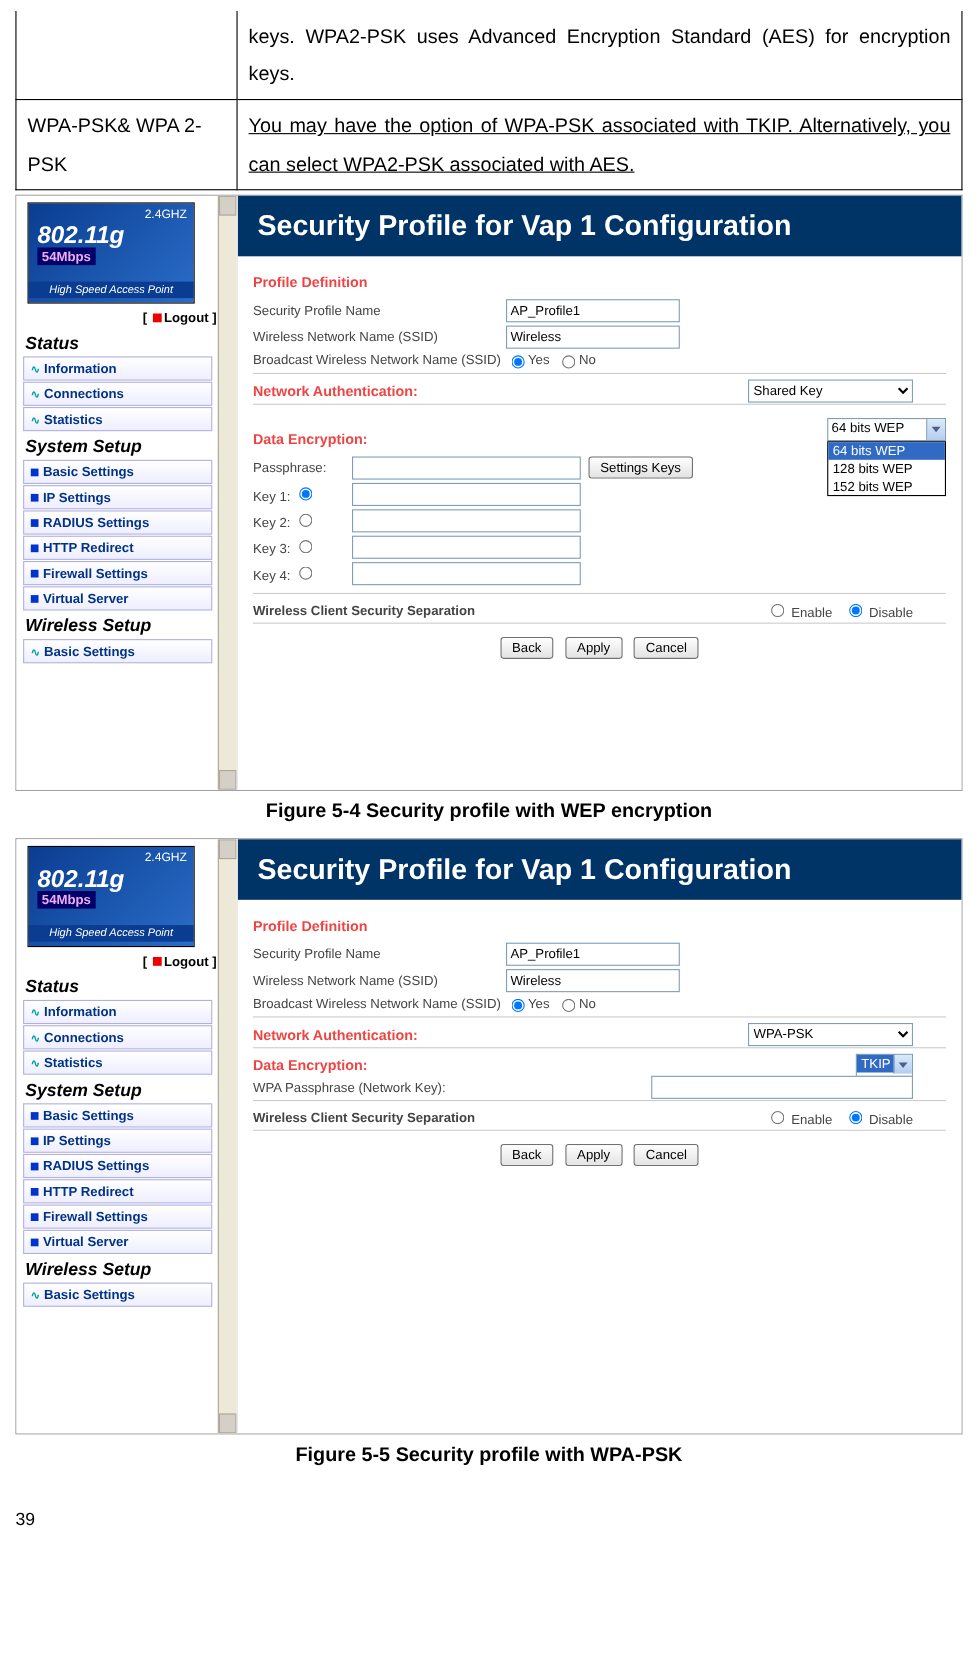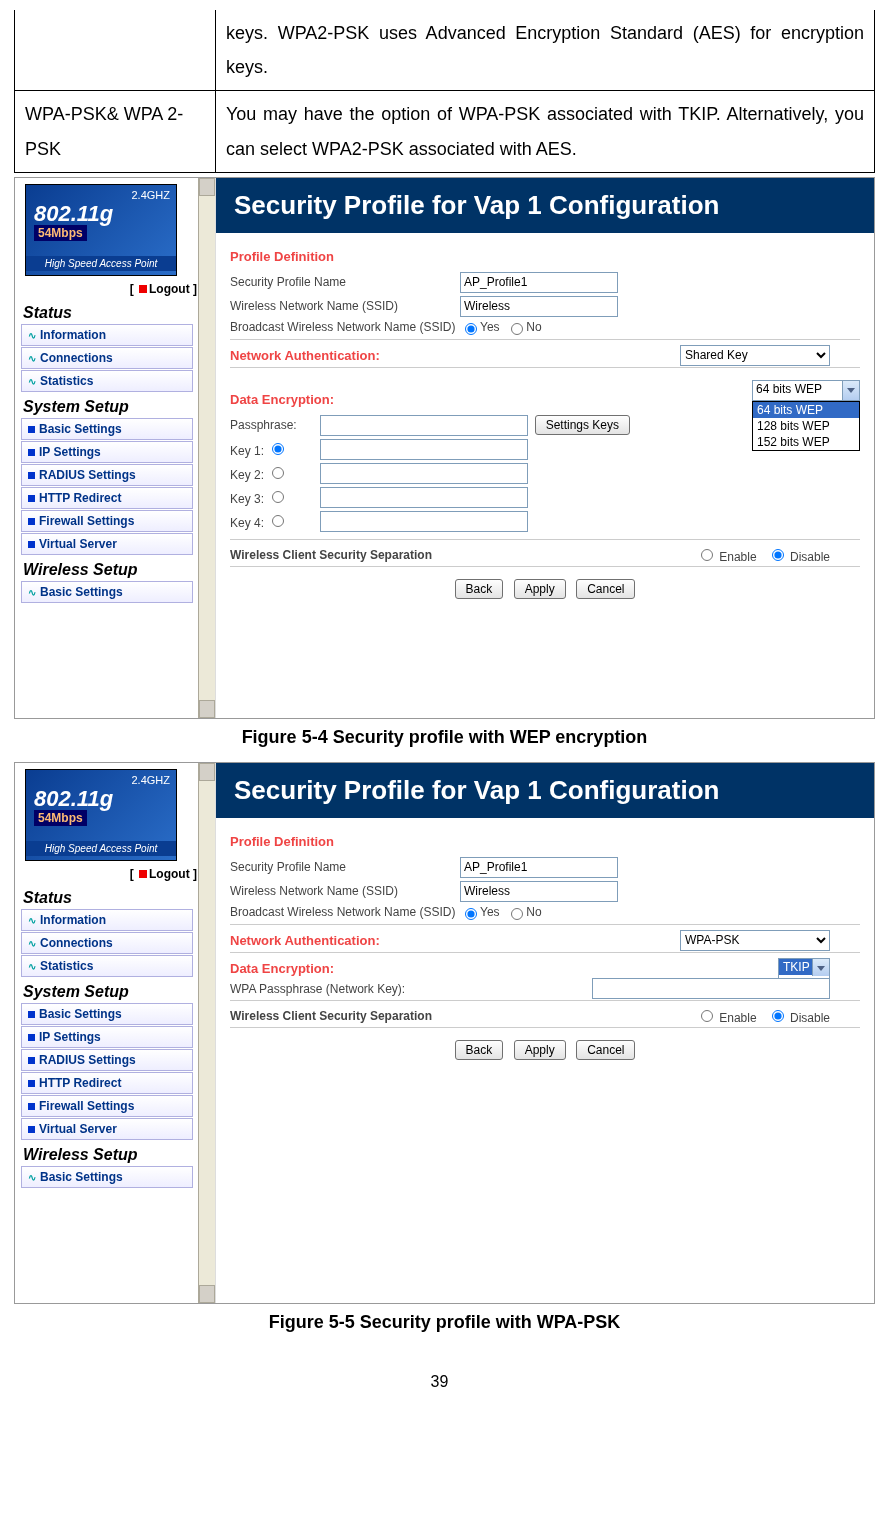--- a/index.html
+++ b/index.html
@@ -9,21 +9,21 @@
 .tbl .noborder-top td { border-top:none; }
 .figure-caption { text-align:center; font-weight:bold; font-size:18px; margin:8px 0 14px 0; }
 .screenshot { border:1px solid #999; display:flex; height:540px; position:relative; background:#fff; }
 .sidebar { width:200px; background:#fff; border-right:1px solid #ddd; position:relative; overflow:hidden; }
 .scrollbar-v { position:absolute; top:0; right:0; width:16px; height:100%; background:#ece9d8; border-left:1px solid #aca899; }
 .scrollbar-thumb { position:absolute; top:0; right:0; width:14px; height:16px; background:#d4d0c8; border:1px solid #aca899; }
 .scrollbar-thumb.bottom { top:auto; bottom:0; }
 .logo-box { width:150px; height:90px; margin:6px 10px; background:linear-gradient(135deg,#0a3d91,#2a6dc8); border:1px solid #000; position:relative; }
 .logo-text { color:#fff; font-size:11px; position:absolute; top:4px; right:6px; }
 .logo-802 { position:absolute; top:16px; left:8px; color:#fff; font-size:22px; font-weight:bold; font-style:italic; }
-.logo-54 { position:absolute; top:40px; left:8px; color:#fdba74; background:#006; font-size:12px; font-weight:bold; padding:1px 4px; }
+.logo-54 { position:absolute; top:40px; left:8px; color:#f0abfc; background:#006; font-size:12px; font-weight:bold; padding:1px 4px; }
 .logo-hs { position:absolute; bottom:4px; left:0; right:0; background:#0a3d91; color:#fff; font-size:10px; font-style:italic; text-align:center; padding:2px 0; }
 .logout { text-align:right; font-size:12px; font-weight:bold; margin:4px 18px 8px 0; }
 .logout-icon { display:inline-block; width:8px; height:8px; background:#e00; margin:0 2px; }
 .nav-head { font-size:16px; font-weight:bold; font-style:italic; margin:6px 0 2px 8px; }
 .nav-item { border:1px solid #b0b0e0; background:linear-gradient(#fff,#eef); font-size:12px; font-weight:bold; padding:3px 6px; margin:1px 22px 1px 6px; color:#003388; cursor:pointer; }
 .nav-item .bullet-blue { display:inline-block; width:7px; height:7px; background:#0033cc; margin-right:4px; }
 .nav-item .bullet-teal { display:inline-block; width:8px; height:8px; margin-right:4px; font-size:10px; color:#00a0a0; }
 .content { flex:1; background:#fff; }
 .content-header { background:#003366; color:#fff; font-size:26px; font-weight:bold; padding:12px 18px; }
 .section-title { font-size:13px; font-weight:bold; color:#ef4444; margin:16px 0 8px 14px; }
@@ -43,34 +43,34 @@
 .select-top { border:1px solid #7f9db9; background:#fff; font-size:12px; padding:1px 3px; width:100px; height:17px; position:relative; }
 .select-arrow { position:absolute; right:0; top:0; width:16px; height:19px; background:linear-gradient(#dbeaf9,#b4cdf0); border-left:1px solid #7f9db9; }
 .select-arrow::after { content:""; position:absolute; top:7px; left:4px; border-left:4px solid transparent; border-right:4px solid transparent; border-top:5px solid #4d6185; }
 .select-list { border:1px solid #000; background:#fff; font-size:12px; width:106px; }
 .select-list div { padding:1px 4px; }
 .select-list .sel { background:#316ac5; color:#fff; }
 .enc-area { display:flex; align-items:flex-start; }
 .enc-left { flex:1; }
 .small-select-tkip { border:1px solid #7f9db9; background:#fff; font-size:12px; width:50px; height:19px; position:relative; display:inline-block; }
 .small-select-tkip .txt { background:#316ac5; color:#fff; padding:1px 4px; display:inline-block; }
-.page-num { text-align:center; font-size:16px; margin-top:40px; margin-right:10px; }
+.page-num { text-align:left; font-size:16px; margin-top:40px; margin-right:10px; }
 </style>
 </head>
 <body>
 
 <table class="tbl">
   <tbody>
       <tr class="noborder-top">
     <td class="left" style="border-top:none;"></td>
     <td style="border-top:none;text-align:justify;">keys. WPA2-PSK uses Advanced Encryption Standard (AES) for encryption keys.</td>
   </tr>
   <tr>
     <td class="left">WPA-PSK&amp; WPA 2-PSK</td>
-    <td style="text-align:justify;">You may have the option of WPA-PSK associated with TKIP. Alternatively, you can select WPA2-PSK associated with AES.</td>
+    <td style="text-align:justify;text-decoration:underline;">You may have the option of WPA-PSK associated with TKIP. Alternatively, you can select WPA2-PSK associated with AES.</td>
   </tr>
 </tbody>
   </table>
 
 <div class="screenshot">
   <div class="sidebar">
     <div class="scrollbar-v">
       <div class="scrollbar-thumb"></div>
       <div class="scrollbar-thumb bottom"></div>
     </div>

